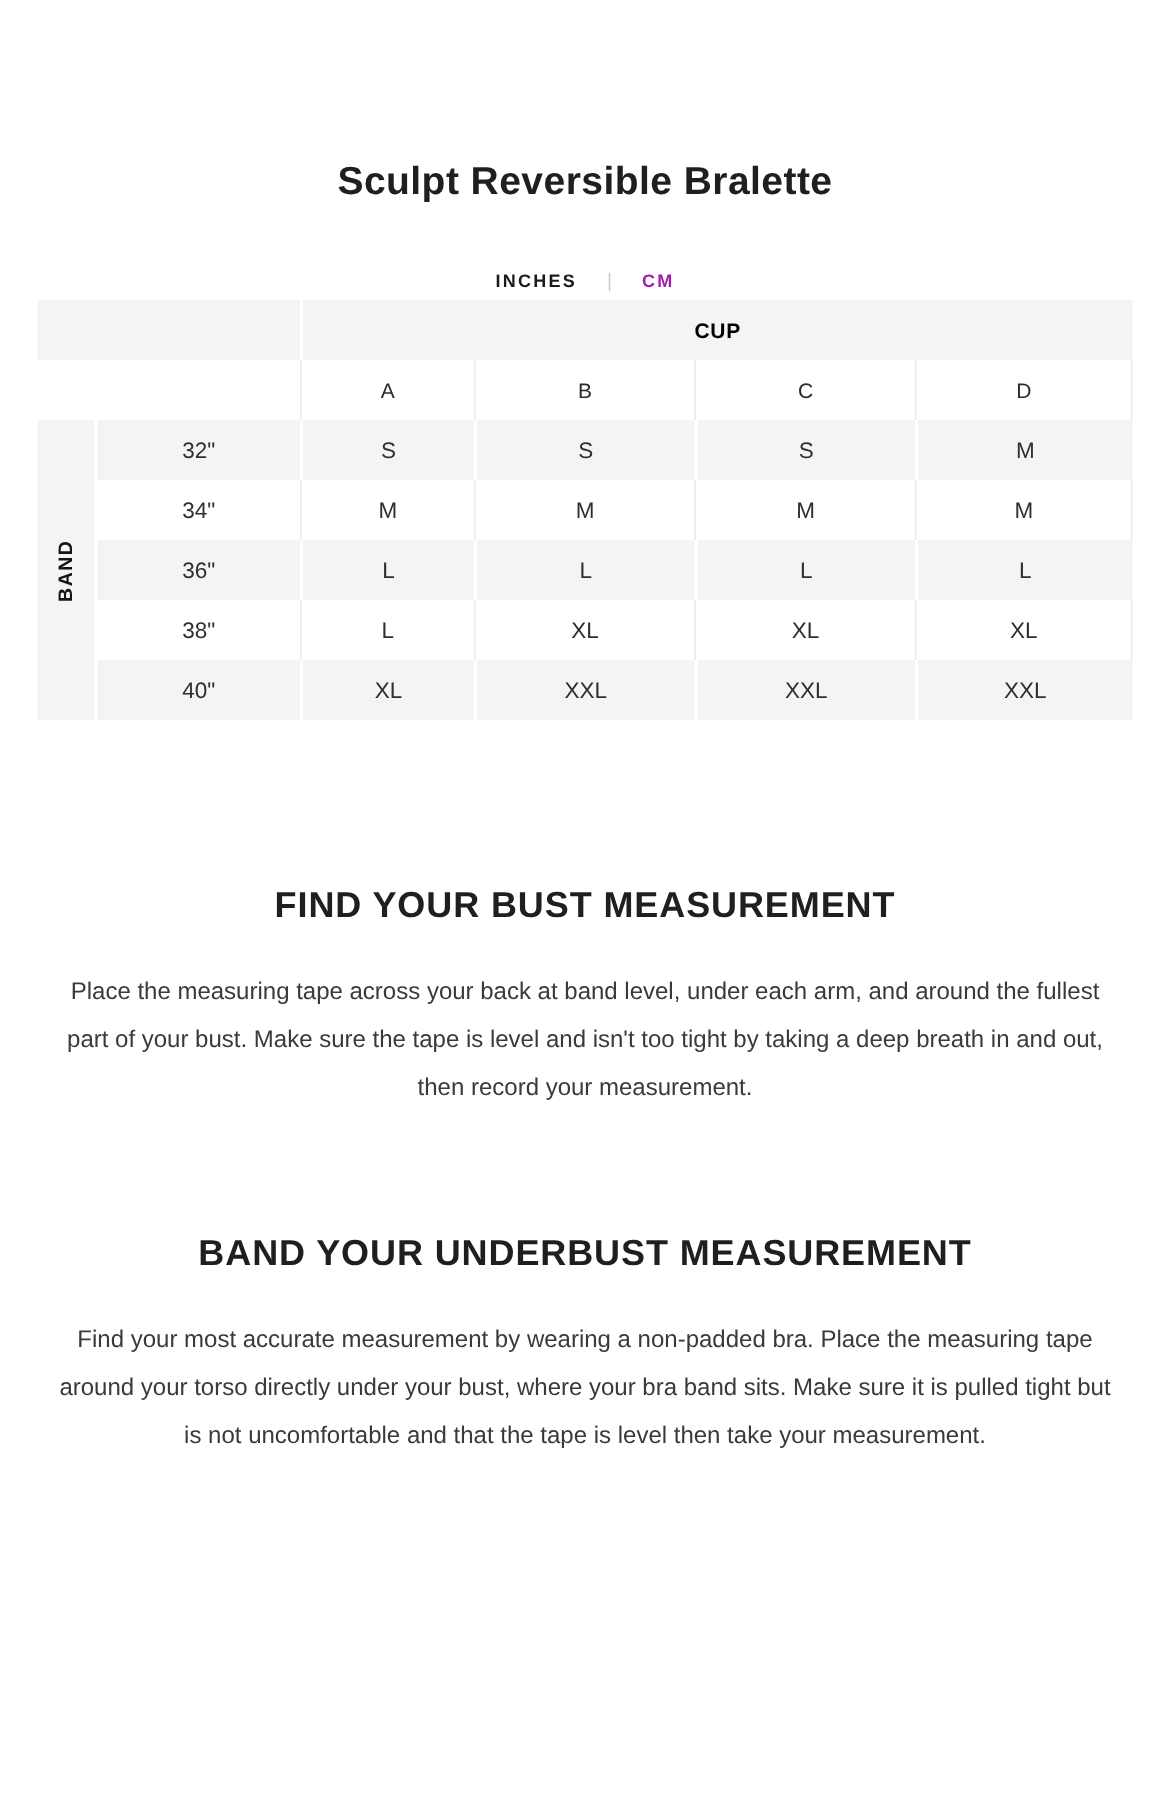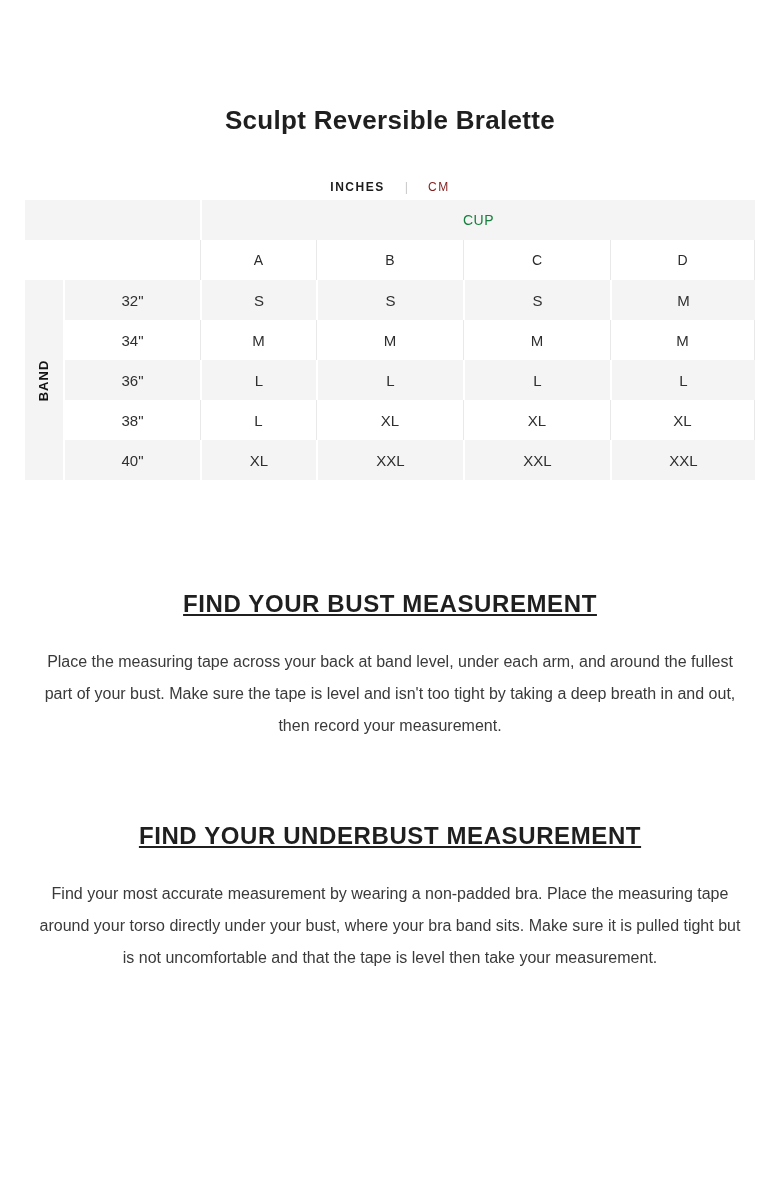--- a/index.html
+++ b/index.html
@@ -40,22 +40,22 @@
   }
   .unit {
     letter-spacing: 1.5px;
     cursor: pointer;
   }
   .unit.active {
     color: #1c1c1c;
     font-weight: 600;
   }
   .unit.muted {
-    color: #7f1d1d;
-    font-weight: 400;
+    color: #a21caf;
+    font-weight: 700;
   }
   .unit-divider {
     color: #cccccc;
     font-weight: 300;
     font-size: 13px;
   }
 
   
   .chart {
     width: 730px;
@@ -72,24 +72,24 @@
     color: #2f2f2f;
     box-sizing: border-box;
   }
   .shade { background: #f4f4f4; }
 
   .corner-cell { grid-column: 1 / 3; grid-row: 1; }
   .cup-label-cell {
     grid-column: 3 / 7;
     grid-row: 1;
     border-left: 2px solid #ffffff;
-    font-weight: 400;
+    font-weight: 700;
     font-size: 14px;
     letter-spacing: 0.5px;
-    color: #15803d;
+    color: #000000;
   }
   .blank-head { grid-column: 1 / 3; grid-row: 2; background: #ffffff; }
   .col-head {
     background: #ffffff;
     border-left: 1px solid #e9e9e9;
     font-size: 14px;
     color: #2b2b2b;
   }
   .col-head.last { border-right: 1px solid #e9e9e9; }
 
@@ -115,21 +115,20 @@
 
   
   .measure-section h2 {
     margin: 16px;
     text-align: center;
     font-size: 24px;
     font-weight: 600;
     letter-spacing: 0.6px;
     line-height: 28px;
     color: #1f1f1f;
-    text-decoration: underline;
   }
   .measure-section p {
     max-width: 705px;
     margin: 28px auto 0 auto;
     text-align: center;
     font-size: 16px;
     font-weight: 300;
     line-height: 32px;
     color: #3a3a3a;
   }
@@ -195,17 +194,17 @@
     <div class="cell shade sep-shade">XXL</div>
 
   </div>
 
   <section class="measure-section section-bust">
     <h2>FIND YOUR BUST MEASUREMENT</h2>
     <p>Place the measuring tape across your back at band level, under each arm, and around the fullest part of your bust. Make sure the tape is level and isn't too tight by taking a deep breath in and out, then record your measurement.</p>
   </section>
 
   <section class="measure-section section-underbust">
-    <h2>FIND YOUR UNDERBUST MEASUREMENT</h2>
+    <h2>BAND YOUR UNDERBUST MEASUREMENT</h2>
     <p>Find your most accurate measurement by wearing a non-padded bra. Place the measuring tape around your torso directly under your bust, where your bra band sits. Make sure it is pulled tight but is not uncomfortable and that the tape is level then take your measurement.</p>
   </section>
 
 </div>
 
 </body></html>

